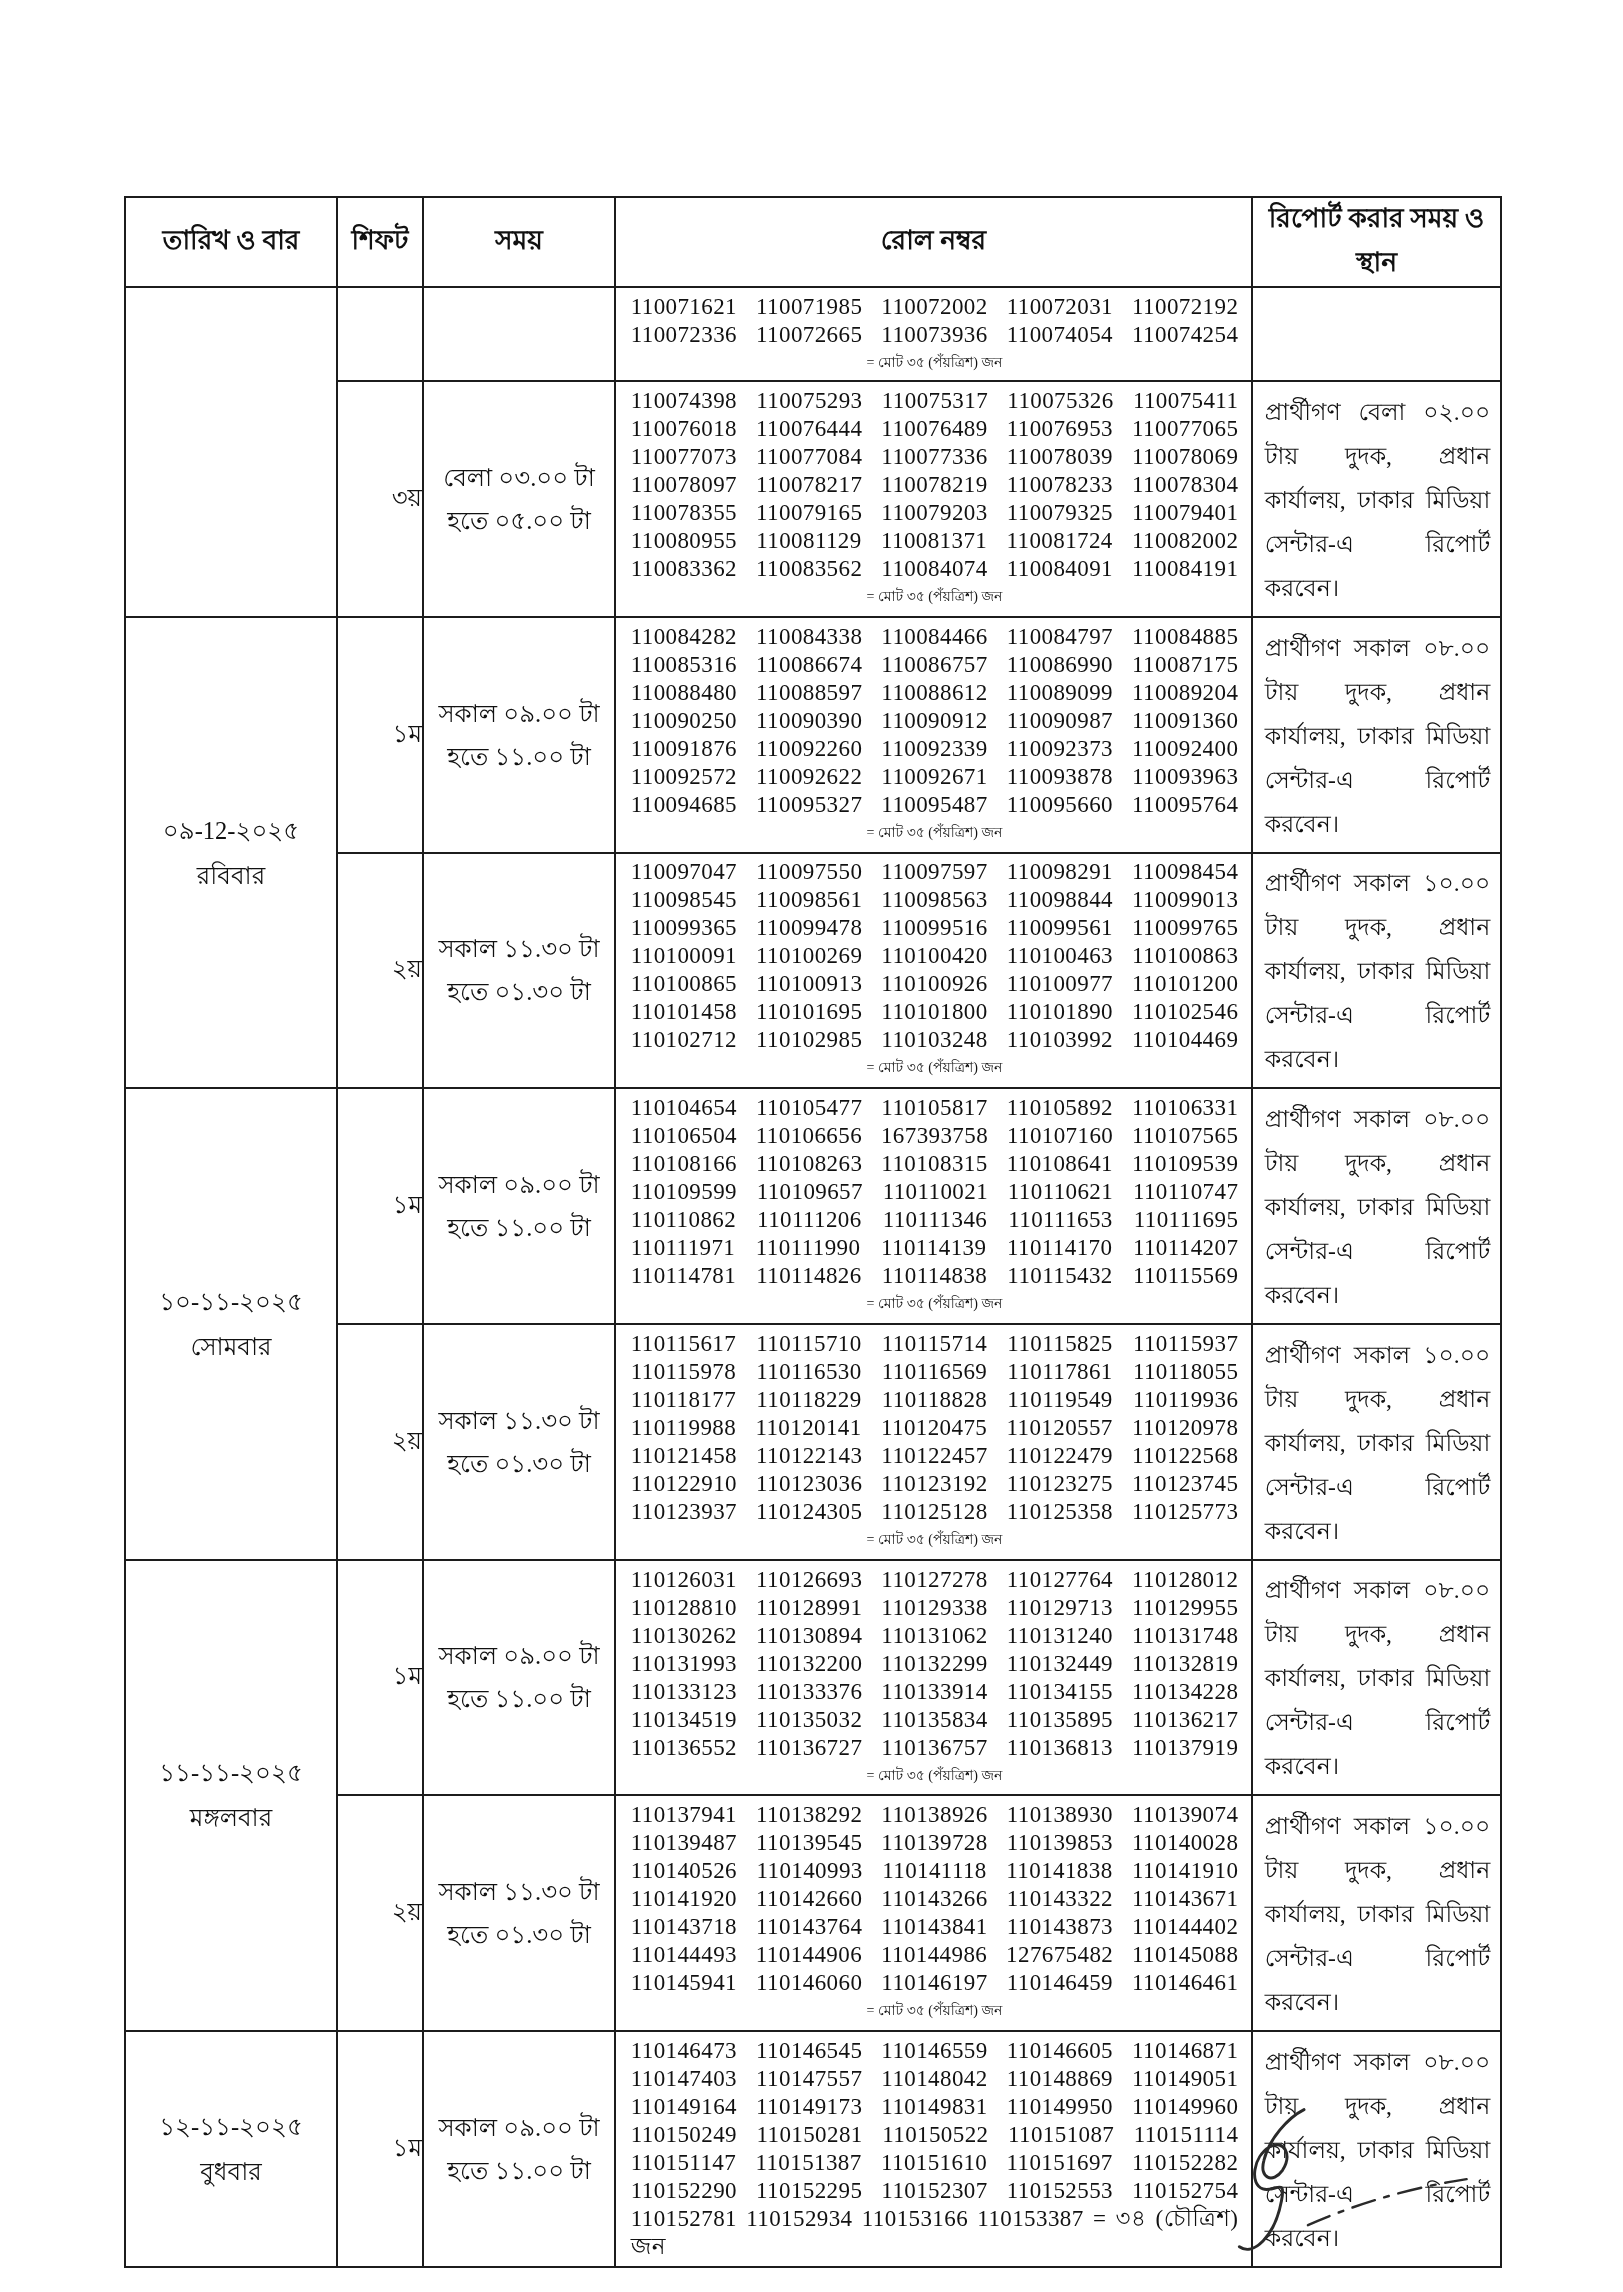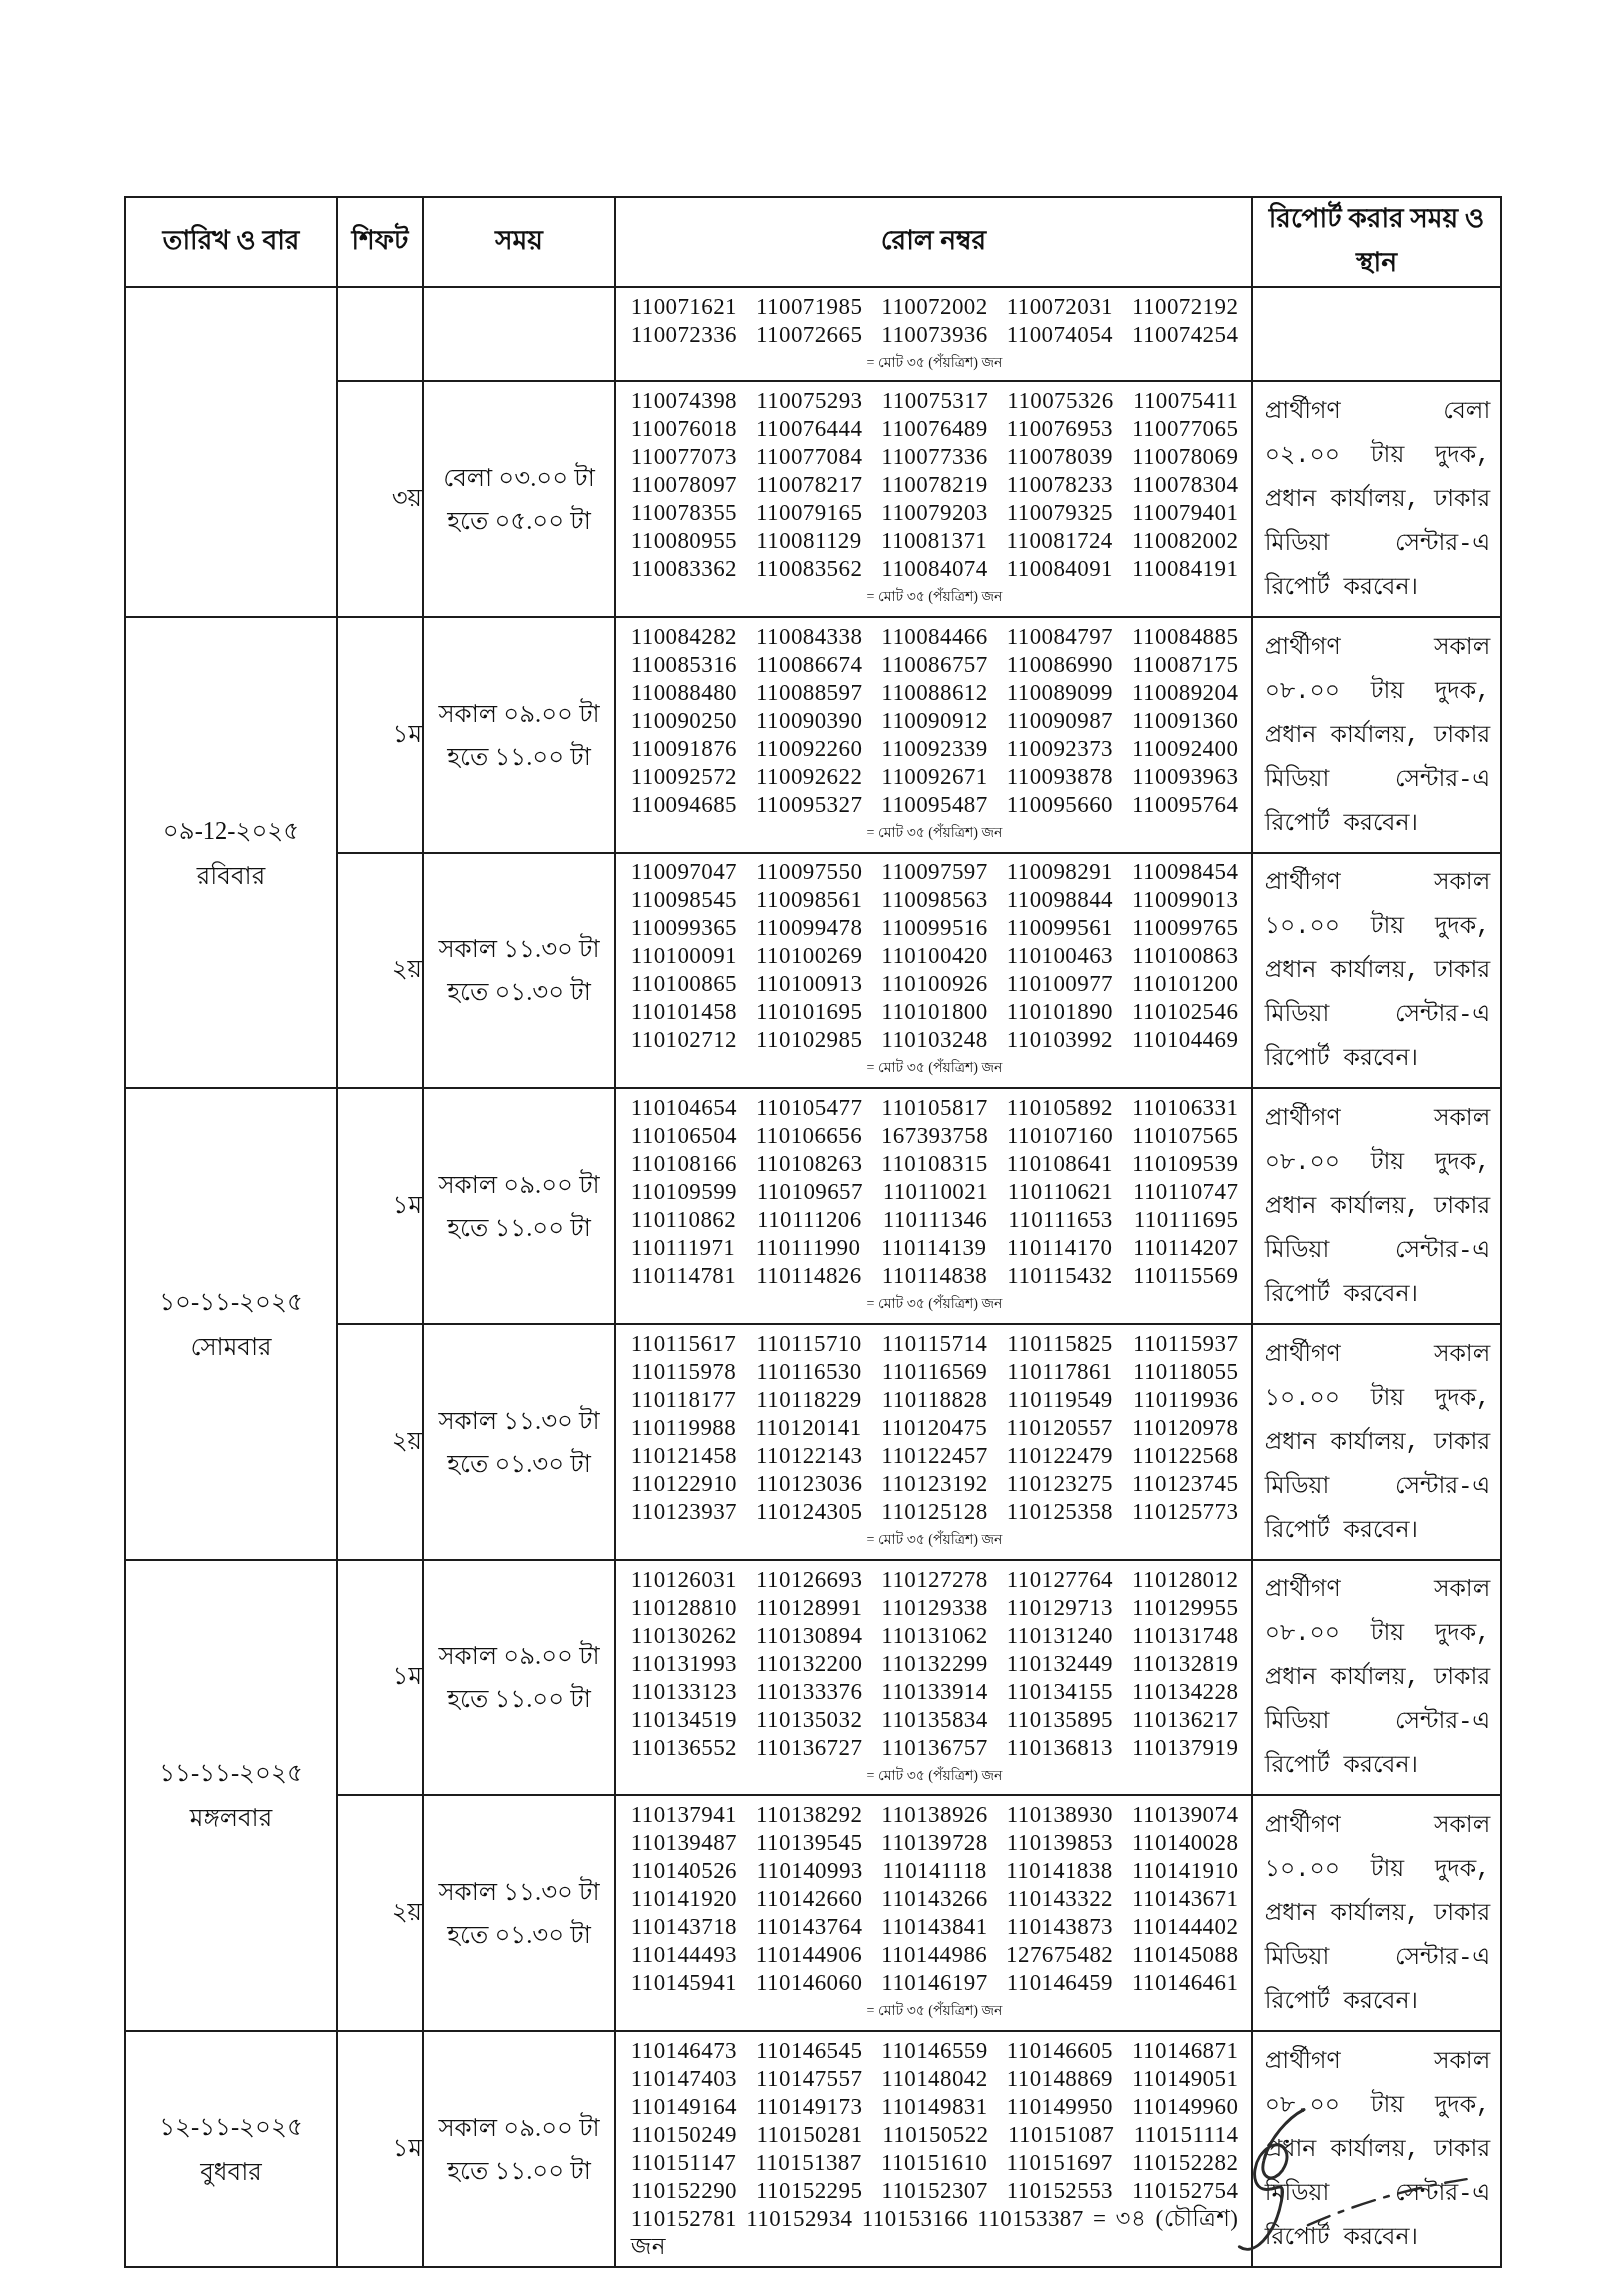--- a/index.html
+++ b/index.html
@@ -58,21 +58,20 @@
     white-space:normal;
   }
   .total-line{
     font-size:14px;
     line-height:27.4px;
     text-align:center;
   }
   td.c-report{
     vertical-align:top;
     padding:7.8px 9.8px 5.9px 11.8px;
-    font-family:Liberation Mono, monospace;
   }
   .report-text{
     font-size:23.5px;
     line-height:44px;
     text-align:justify;
   }
   .signature{
     position:absolute;
     left:1210px;
     top:2088px;

